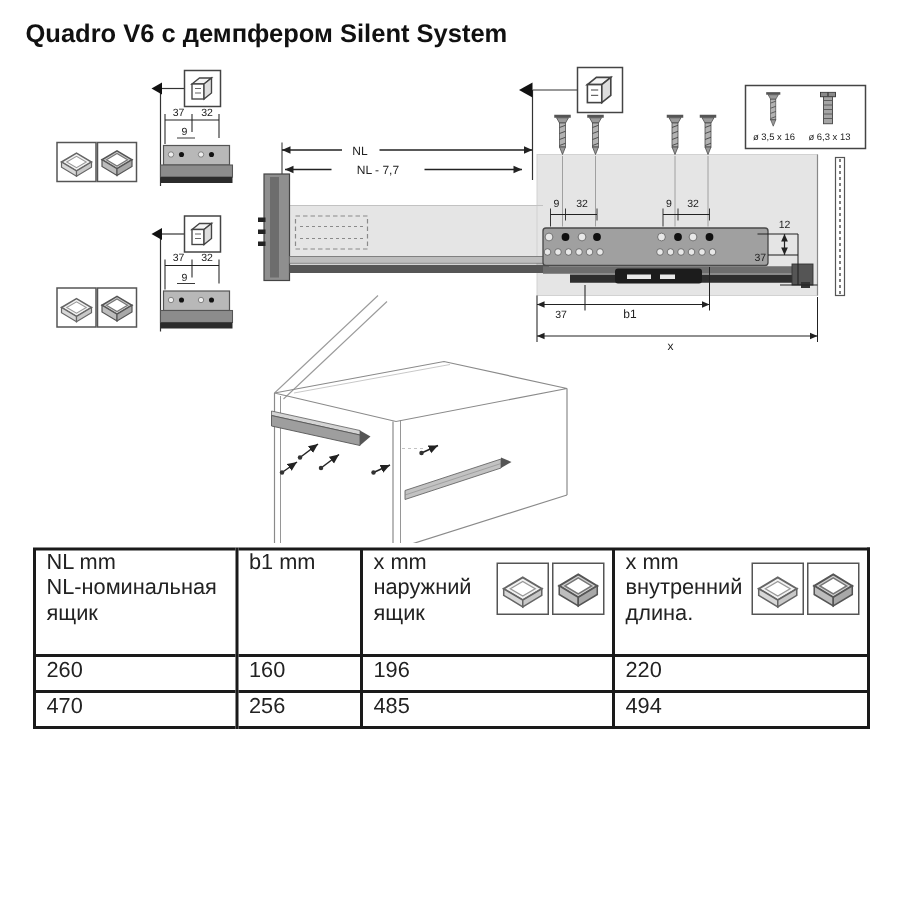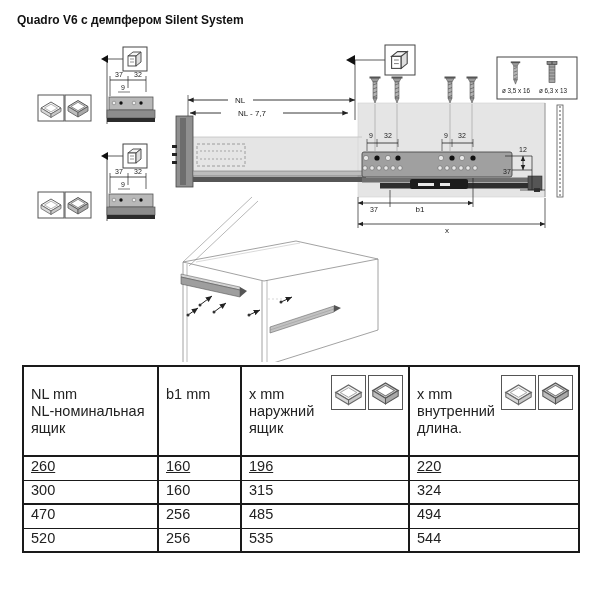--- a/index.html
+++ b/index.html
@@ -1,32 +1,32 @@
 <!DOCTYPE html>
 <html><head>
 <meta charset="utf-8">
 <style>
   html,body{margin:0;padding:0;background:#fff;}
   body{width:600px;height:600px;position:relative;overflow:hidden;
        font-family:"Liberation Sans", sans-serif;color:#1a1a1a;}
-  .title{position:absolute;left:17px;top:13px;font-size:12px;font-weight:700;color:#111;}
+  .title{position:absolute;left:17px;top:13px;font-size:17px;font-weight:700;color:#111;}
   svg.diagram{position:absolute;left:0;top:0;}
   svg text{font-family:"Liberation Sans", sans-serif;fill:#222;}
   .dim{font-size:8px;}
   .dimsm{font-size:7px;}
   .spec{font-size:6.3px;}
   table.dims{position:absolute;left:22px;top:365px;width:556px;border-collapse:collapse;
     table-layout:fixed;font-size:14.5px;color:#222;}
   table.dims th,table.dims td{border-left:2px solid #1a1a1a;padding:1px 7px;text-align:left;
     font-weight:400;vertical-align:top;overflow:hidden;white-space:nowrap;}
   table.dims{border:2px solid #1a1a1a;}
-  table.dims thead th{height:68px;padding-top:19px;line-height:17px;position:relative;}
+  table.dims thead th{height:68px;padding-top:0;line-height:17px;position:relative;}
   table.dims thead tr{border-bottom:2px solid #1a1a1a;}
   table.dims tbody tr{border-top:1px solid #1a1a1a;height:24px;}
-  table.dims tbody tr:first-child{border-top:none;text-decoration:underline;}
+  table.dims tbody tr:first-child{border-top:none;}
   table.dims tbody tr.thick{border-top:2px solid #1a1a1a;}
   .hicons{position:absolute;top:8px;right:5px;display:flex;gap:2px;}
   .hicon{width:33px;height:33px;border:1px solid #555;background:#fff;}
 </style>
 </head>
 <body>
 
 <div class="title">Quadro V6 с демпфером Silent System</div>
 
 <svg class="diagram" width="600" height="362" viewBox="0 0 600 362">
@@ -365,32 +365,20 @@
       </th>
     </tr>
   </thead>
   <tbody>
     <tr>
       <td>260</td>
       <td>160</td>
       <td>196</td>
       <td>220</td>
     </tr>
-    <tr>
-      <td>300</td>
-      <td>160</td>
-      <td>315</td>
-      <td>324</td>
-    </tr>
     <tr class="thick">
       <td>470</td>
       <td>256</td>
       <td>485</td>
       <td>494</td>
     </tr>
-    <tr>
-      <td>520</td>
-      <td>256</td>
-      <td>535</td>
-      <td>544</td>
-    </tr>
   </tbody>
 </table>
 
 </body></html>

